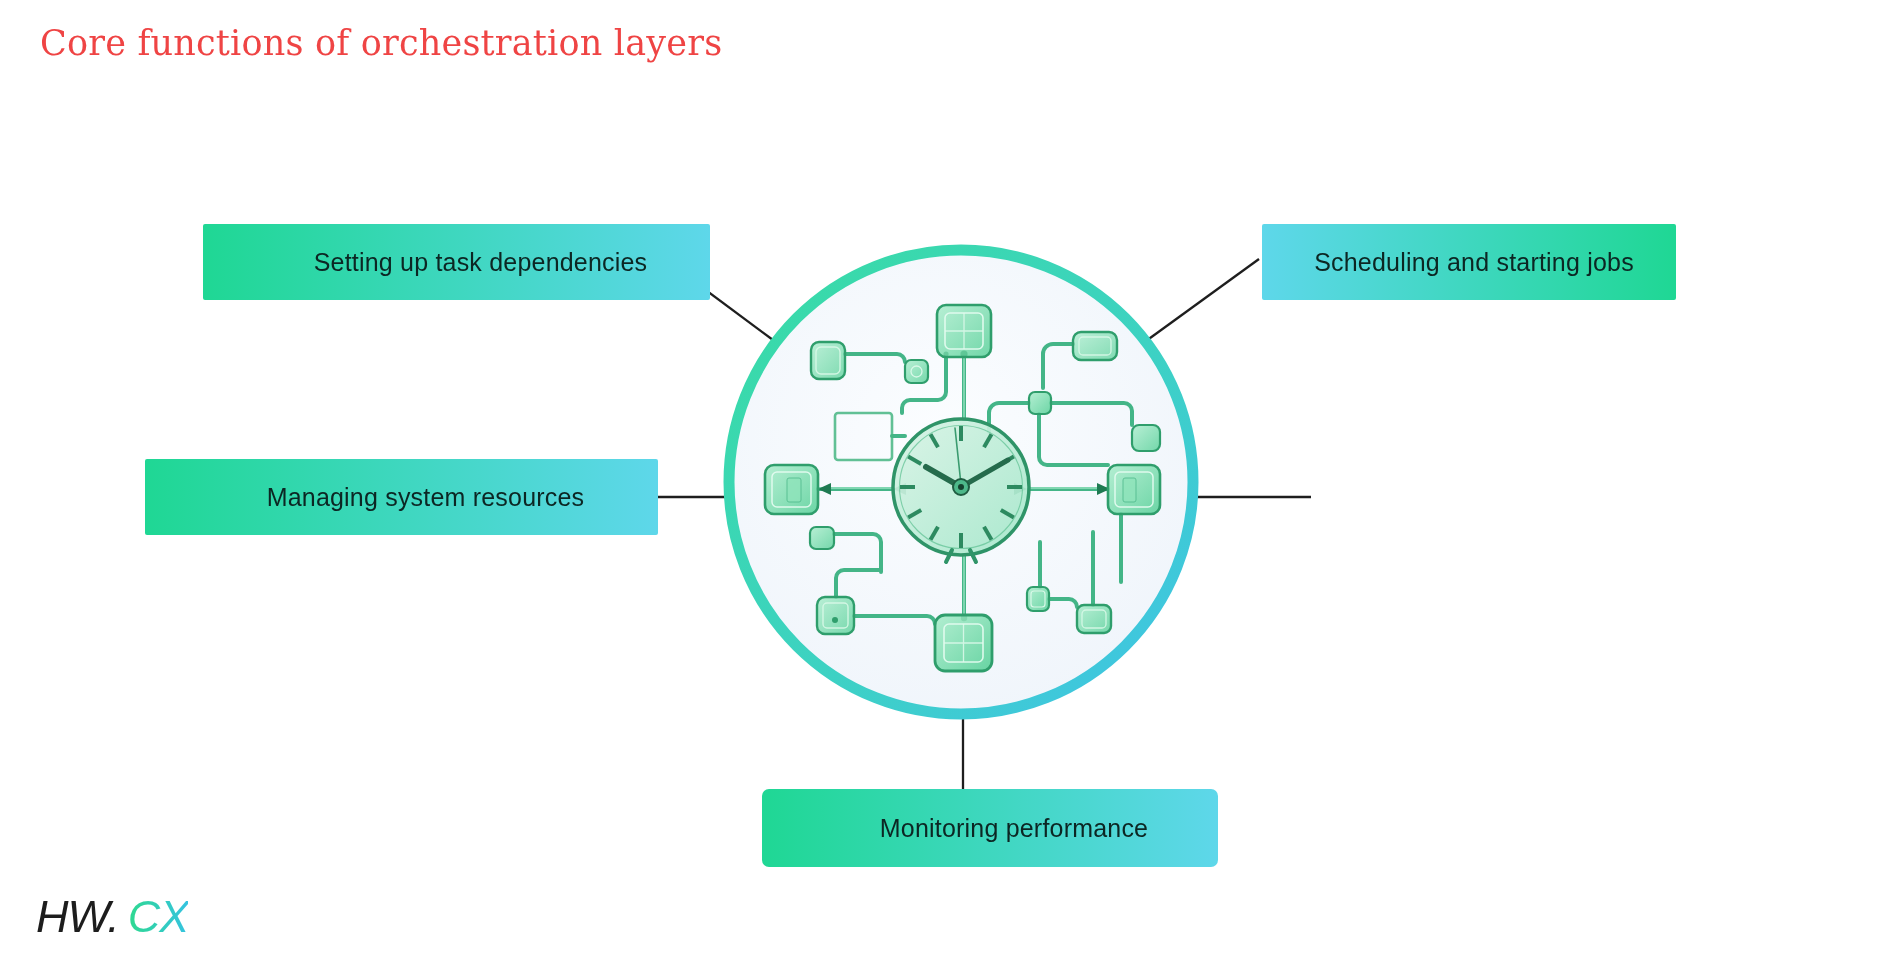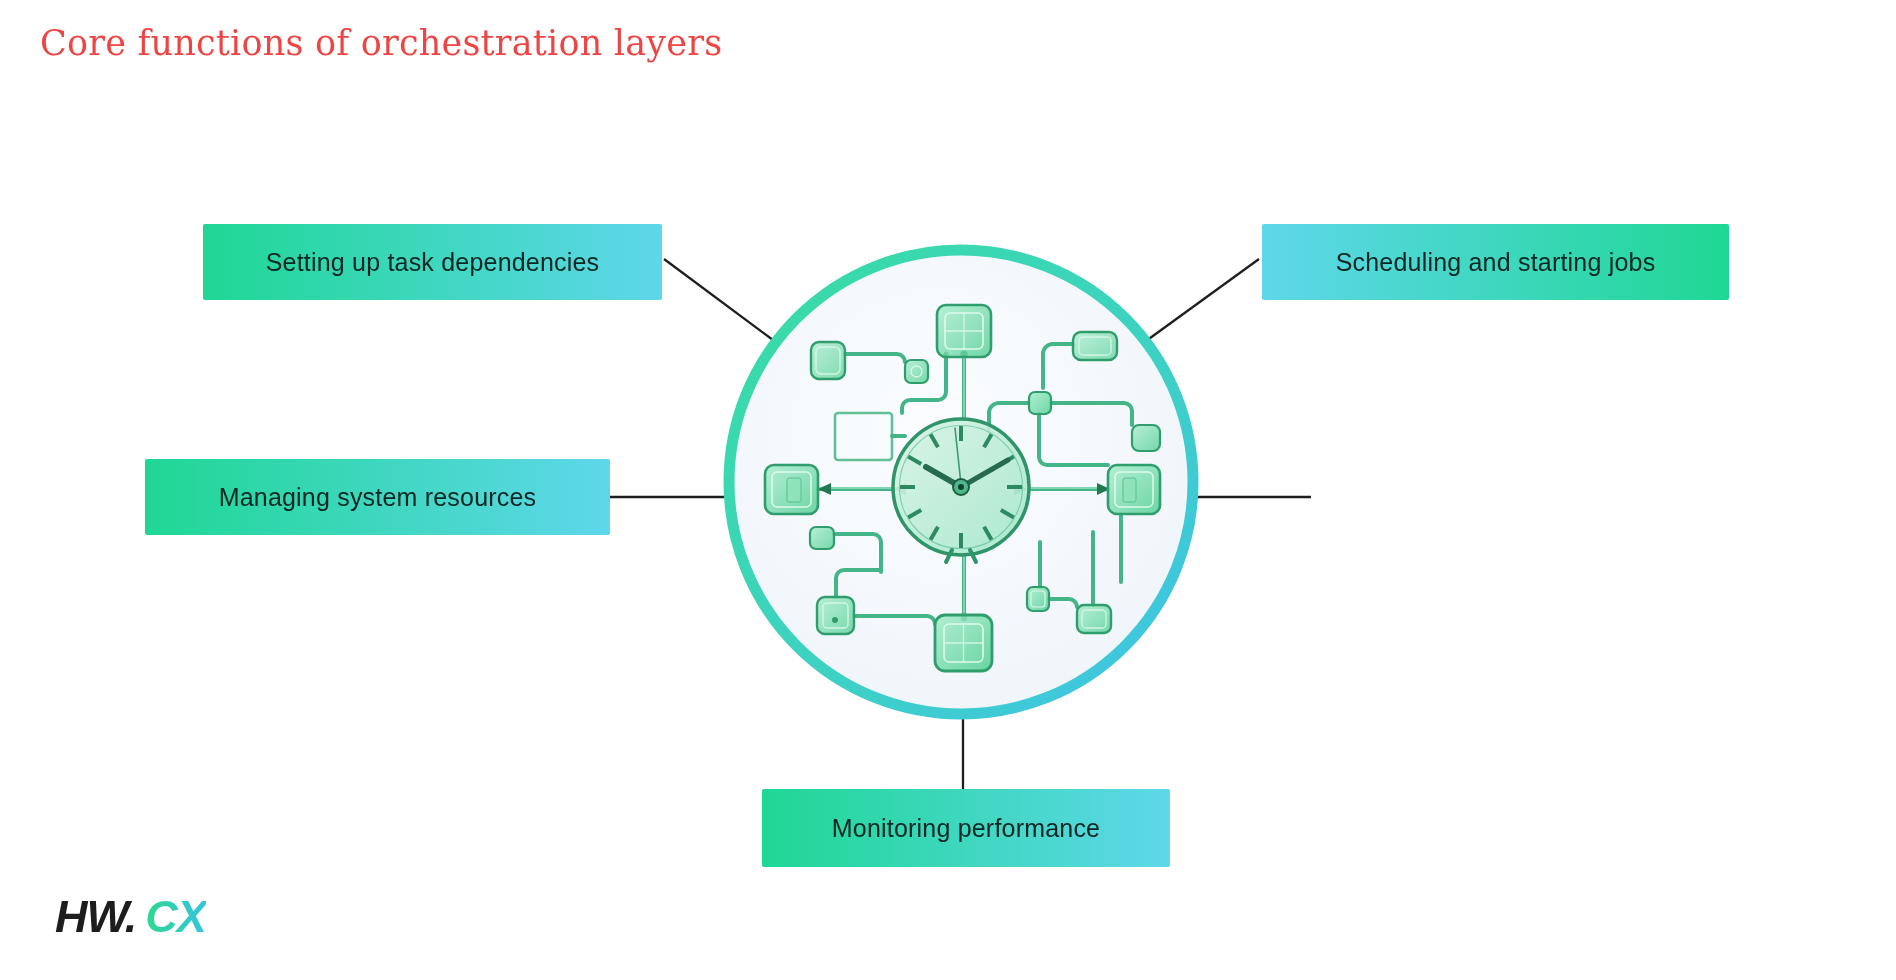--- a/index.html
+++ b/index.html
@@ -21,34 +21,34 @@
 
   
   svg.lines{position:absolute;left:0;top:0;width:1896px;height:980px;}
 
   
   .label-box{
     position:absolute;display:flex;align-items:center;justify-content:center;
     font-size:25px;font-weight:500;color:#0c2623;border-radius:2px;
     letter-spacing:0.2px;
   }
-  .grad-out{background:linear-gradient(90deg,#1fd794 0%,#5ed7ea 100%);}
+  .grad-out{background:linear-gradient(90deg,#1fd794 0%,#5ed7ea 100%);padding-left:48px;}
   .grad-in{background:linear-gradient(90deg,#5ed7ea 0%,#1fd794 100%);}
   .box-tl{left:203px;top:224px;width:459px;height:76px;}
-  .box-tr{left:1262px;top:224px;width:467px;height:76px;}
+  .box-tr{left:1262px;top:224px;width:404px;height:76px;padding-left:10px;}
   .box-ml{left:145px;top:459px;width:465px;height:76px;}
   .box-mr{left:1311px;top:459px;width:441px;height:77px;}
-  .box-b{left:762px;top:789px;width:408px;height:78px;}
+  .box-b{left:762px;top:789px;width:408px;height:78px;border-radius:7px;}
 
   
   .center-illustration{position:absolute;left:721px;top:242px;width:480px;height:480px;}
 
   
-  .logo{position:absolute;left:36px;top:891px;font-size:45px;font-weight:700;
-        font-style:italic;letter-spacing:-1px;display:flex;align-items:baseline;margin-left:19px;}
+  .logo{position:absolute;left:36px;top:891px;font-size:45px;font-weight:400;
+        font-style:italic;letter-spacing:-1px;display:flex;align-items:baseline;}
   .logo .hw{color:#1d1d1d;}
   .logo .cx{
     margin-left:9px;
     background:linear-gradient(90deg,#2ed98f 0%,#35c3e0 100%);
     -webkit-background-clip:text;background-clip:text;
     color:transparent;
   }
 </style>
 </head>
 <body>

